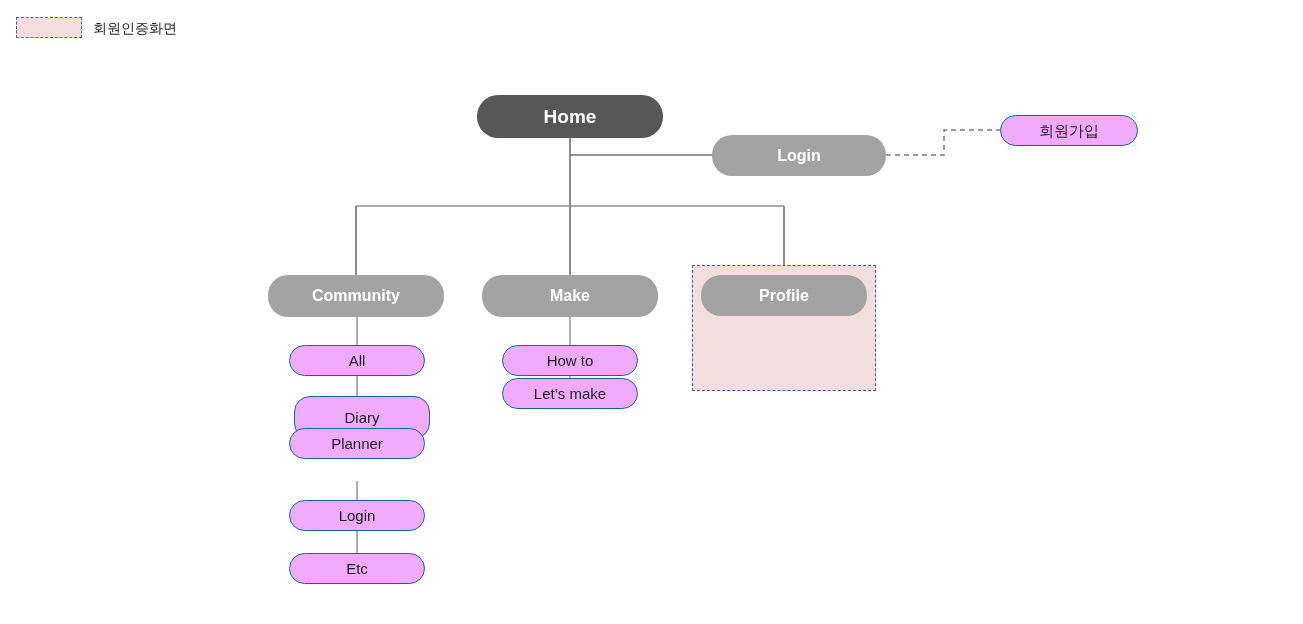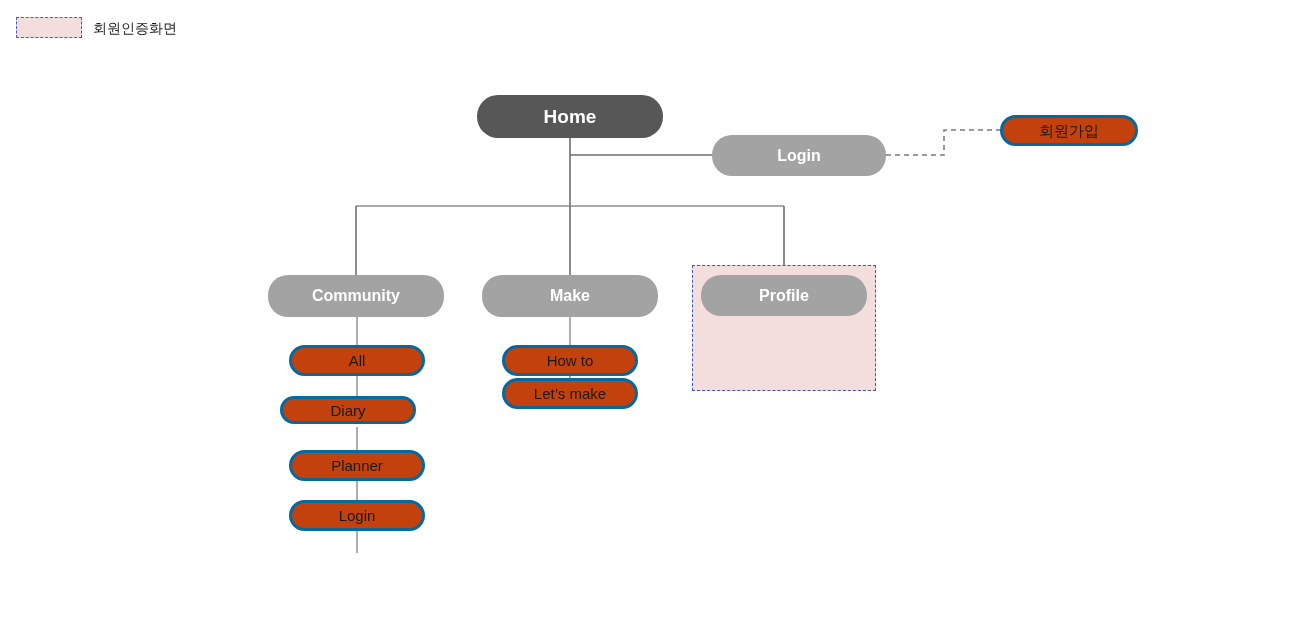--- a/index.html
+++ b/index.html
@@ -80,25 +80,25 @@
     border-radius: 21px;
   }
   .node-main {
     background: #a3a3a3;
     color: #ffffff;
     font-size: 16px;
     font-weight: bold;
     border-radius: 20px;
   }
   .node-leaf {
-    background: #c2410c;
+    background: #f0abfc;
     color: #1b1b1b;
     font-size: 15px;
     font-weight: normal;
-    border: 3px solid #0369a1;
+    border: 1px solid #0369a1;
     border-radius: 16px;
   }
 </style>
 </head>
 <body>
 
 <div id="canvas">
 
   <svg id="edges" viewBox="0 0 1303 624" width="1303" height="624">
 
@@ -140,25 +140,26 @@
   <div class="node node-leaf" style="left:1000px; top:115px; width:138px; height:31px;">회원가입</div>
 
   <div class="node node-main" style="left:268px; top:275px; width:176px; height:42px;">Community</div>
 
   <div class="node node-main" style="left:482px; top:275px; width:176px; height:42px;text-align:right;">Make</div>
 
   <div class="node node-main" style="left:701px; top:275px; width:166px; height:41px;">Profile</div>
 
   <div class="node node-leaf" style="left:289px; top:345px; width:136px; height:31px;">All</div>
 
-  <div class="node node-leaf" style="left:280px; top:396px; width:136px; height:28px;">Diary</div>
+  <div class="node node-leaf" style="left:294px; top:396px; width:136px; height:43px;">Diary</div>
 
-  <div class="node node-leaf" style="left:289px; top:450px; width:136px; height:31px;text-align:right;">Planner</div>
+  <div class="node node-leaf" style="left:289px; top:428px; width:136px; height:31px;text-align:right;">Planner</div>
 
   <div class="node node-leaf" style="left:289px; top:500px; width:136px; height:31px;">Login</div>
 
+  <div class="node node-leaf" style="left:289px; top:553px; width:136px; height:31px;">Etc</div>
 
   <div class="node node-leaf" style="left:502px; top:345px; width:136px; height:31px;">How to</div>
 
   <div class="node node-leaf" style="left:502px; top:378px; width:136px; height:31px;">Let’s make</div>
 
 
 </div>
 
 </body></html>

